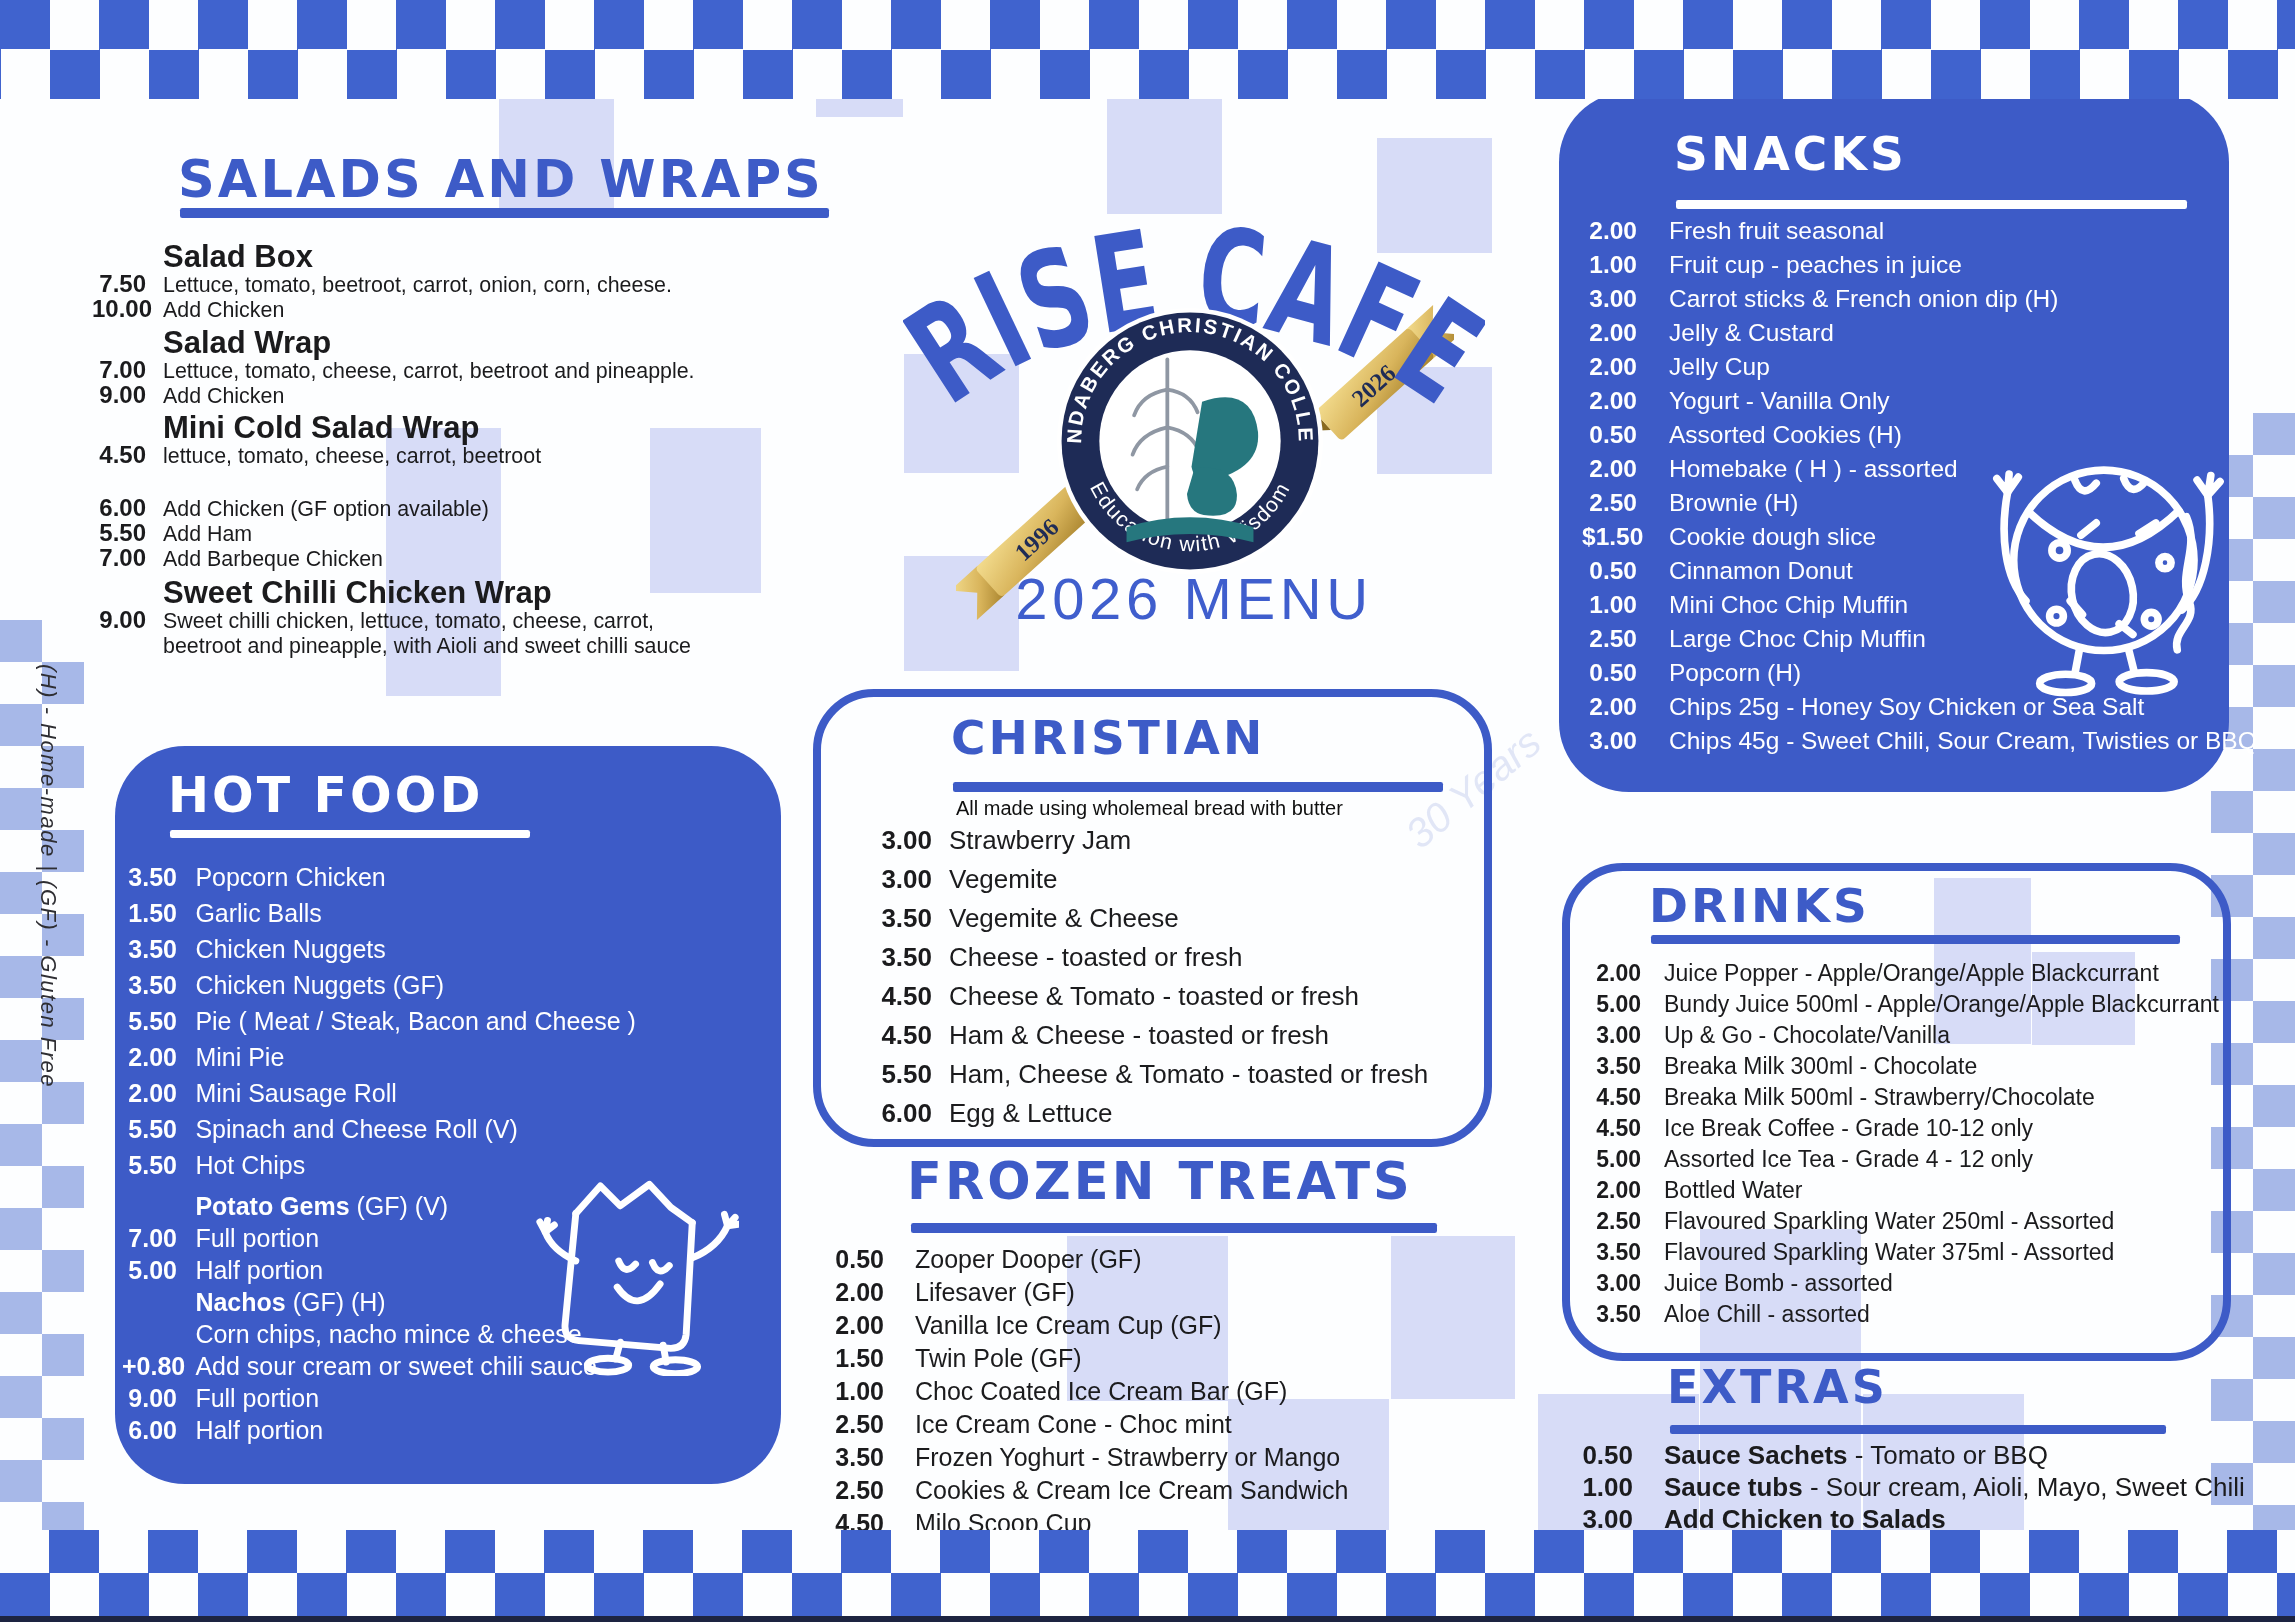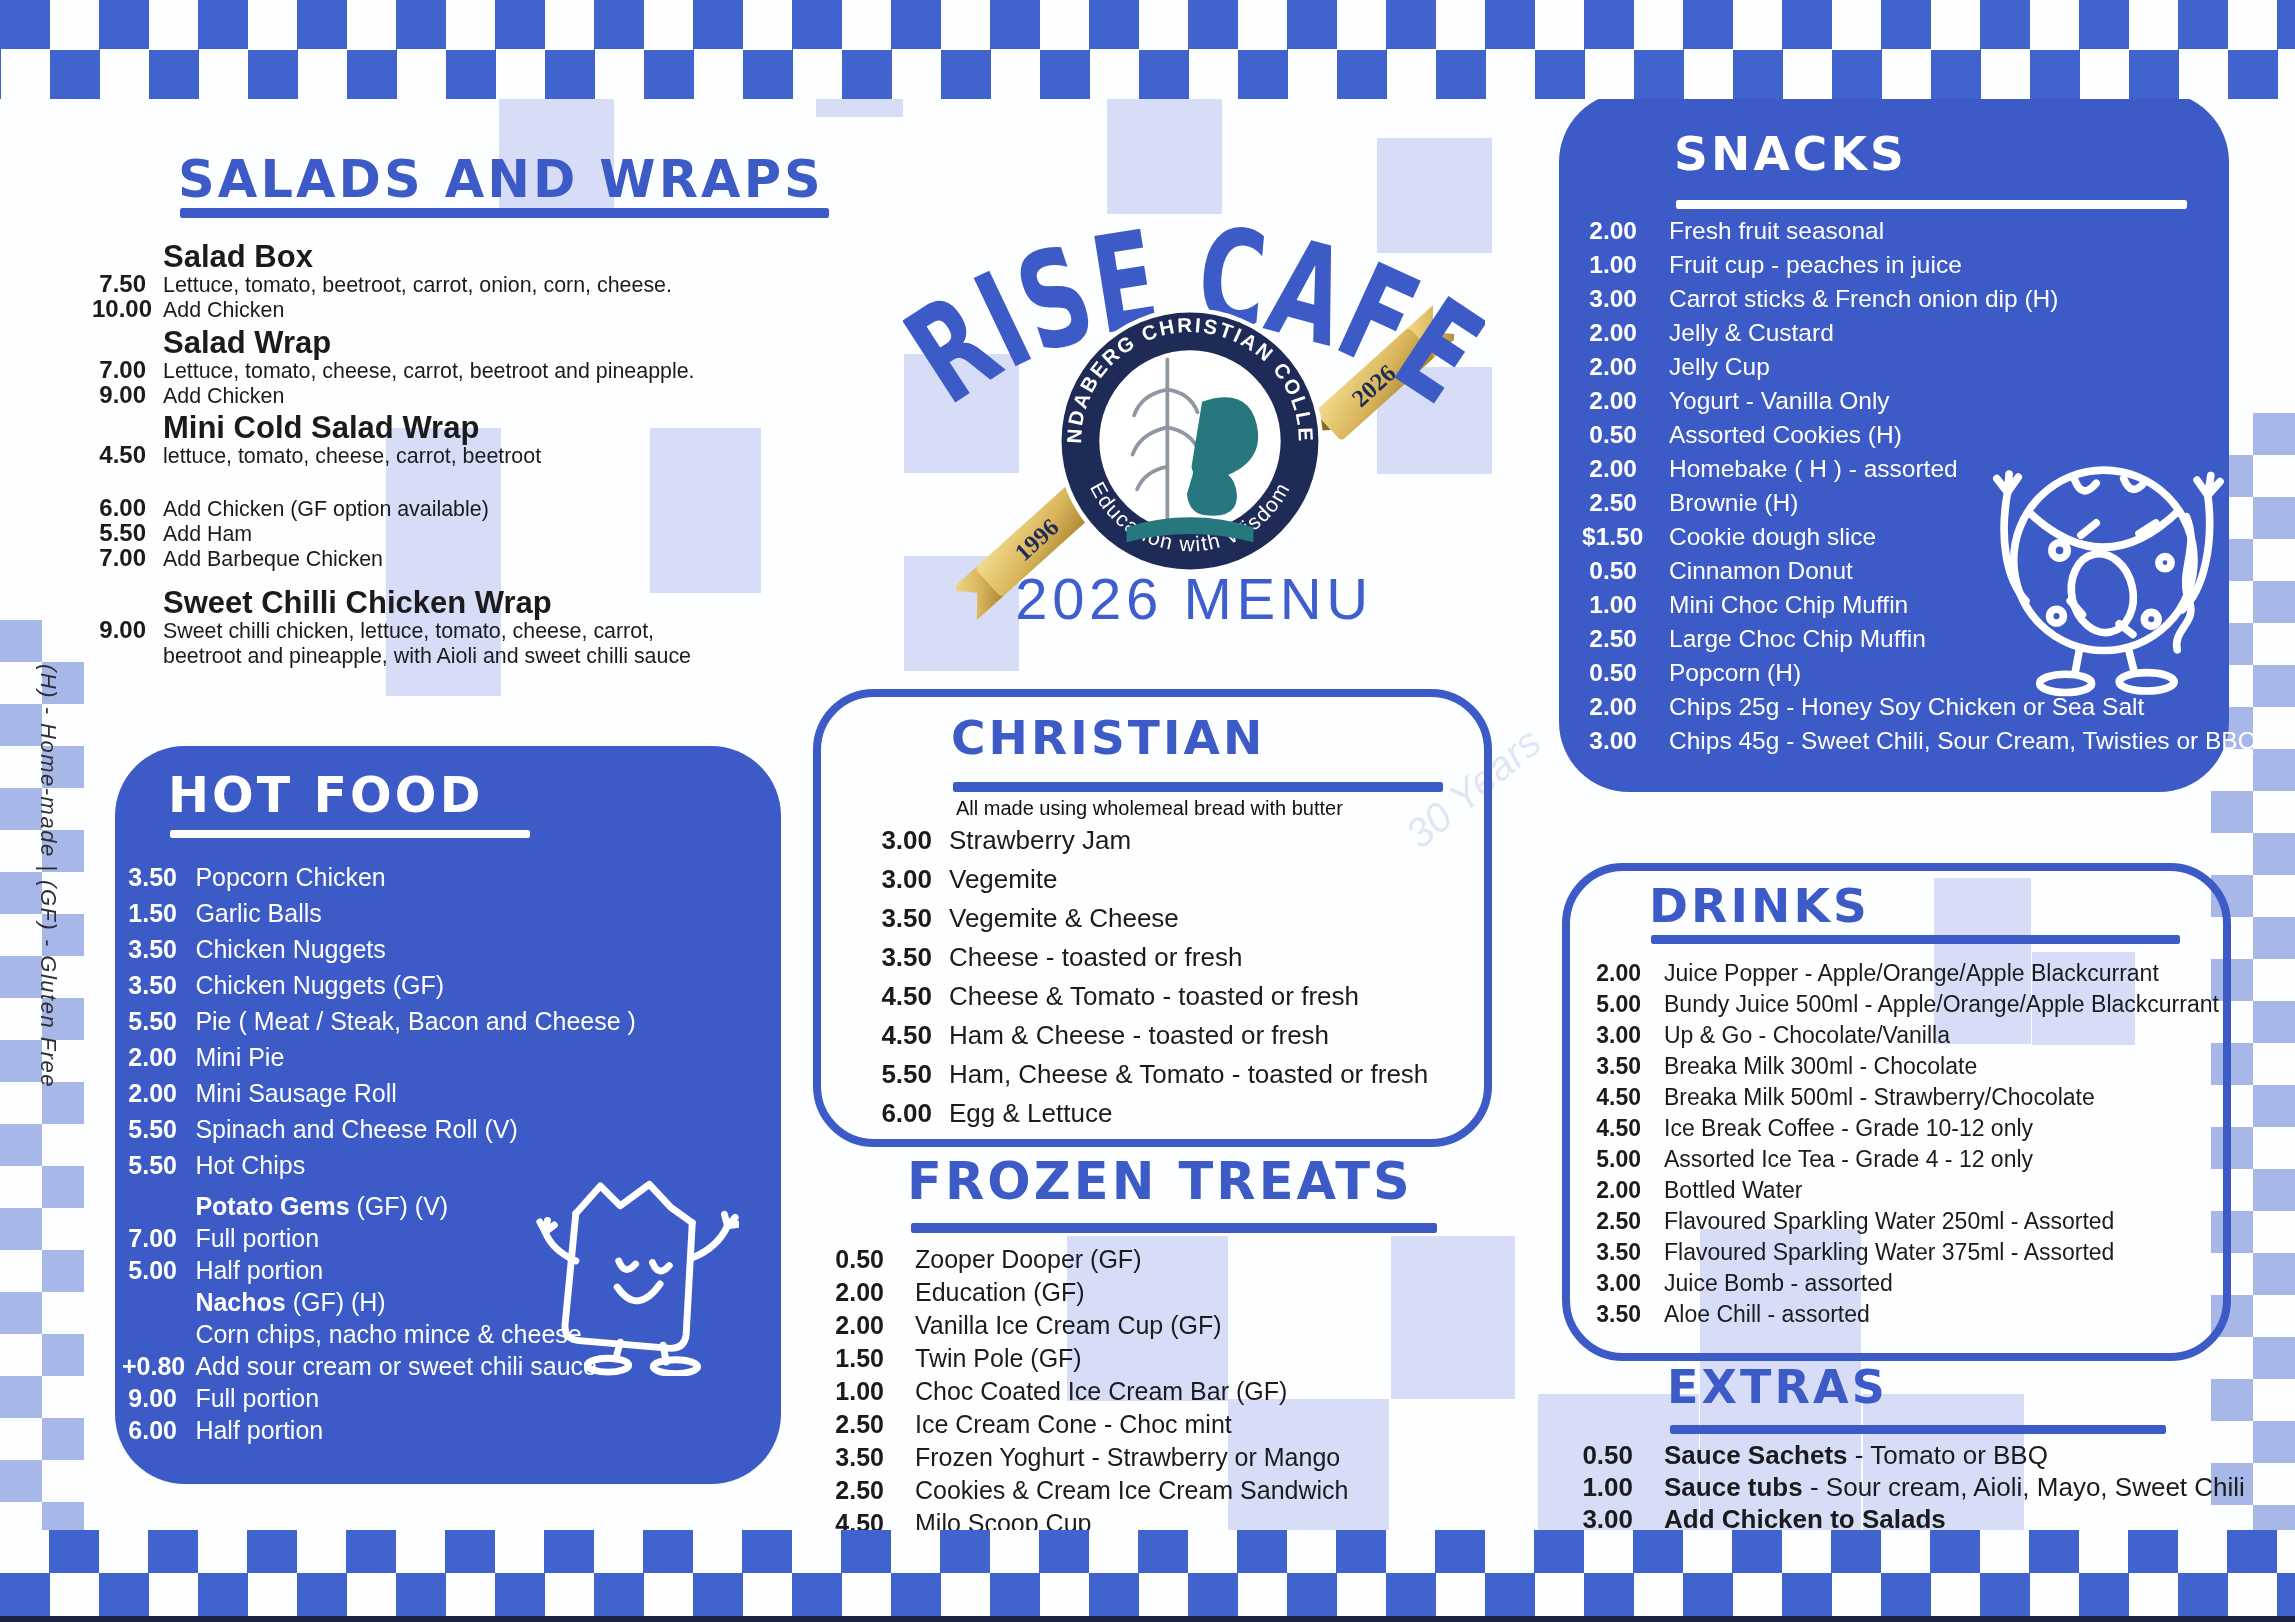--- a/index.html
+++ b/index.html
@@ -26,21 +26,21 @@
   .rule.on-blue{background:#ffffff;}
   
   .rows{position:absolute;z-index:3;}
   .row{display:flex;align-items:baseline;white-space:nowrap;}
   .price{font-weight:700;text-align:right;flex:none;}
   .lbl b{font-weight:700;}
   
   .r-salads .row{height:25px;font-size:21.4px;}
   .r-salads .price{width:54px;margin-right:17px;font-size:24px;}
   .r-salads b{font-size:31px;}
-  .gap-sm{margin-top:10.7px;} .gap-md{margin-top:22px;} .gap-lg{margin-top:27.5px;}
+  .gap-sm{margin-top:10.7px;} .gap-md{margin-top:12px;} .gap-lg{margin-top:27.5px;}
   .r-hot .row{height:36px;font-size:25px;color:#fff;}
   .r-hot .price{width:55px;margin-right:18.4px;}
   .r-hot .row.small{height:32px;}
   .gap-xs{margin-top:4.6px;}
   .r-sand .row{height:39px;font-size:26px;}
   .r-sand .price{width:73px;margin-right:17px;}
   .r-frozen .row{height:33px;font-size:25px;}
   .r-frozen .price{width:65px;margin-right:31px;}
   .r-snacks .row{height:34px;font-size:24.5px;color:#fff;}
   .r-snacks .price{width:55px;margin-right:32px;}
@@ -380,21 +380,21 @@
   <div class="rule" style="left:911px;top:1223px;width:526px;height:10px;"></div>
   <div class="rows r-frozen" style="left:819px;top:1245px;">
 
       <div class="row">
         <span class="price">0.50</span>
         <span class="lbl"><b></b><span>Zooper Dooper (GF)</span></span>
       </div>
 
       <div class="row">
         <span class="price">2.00</span>
-        <span class="lbl"><b></b><span>Education (GF)</span></span>
+        <span class="lbl"><b></b><span>Lifesaver (GF)</span></span>
       </div>
 
       <div class="row">
         <span class="price">2.00</span>
         <span class="lbl"><b></b><span>Vanilla Ice Cream Cup (GF)</span></span>
       </div>
 
       <div class="row">
         <span class="price">1.50</span>
         <span class="lbl"><b></b><span>Twin Pole (GF)</span></span>

